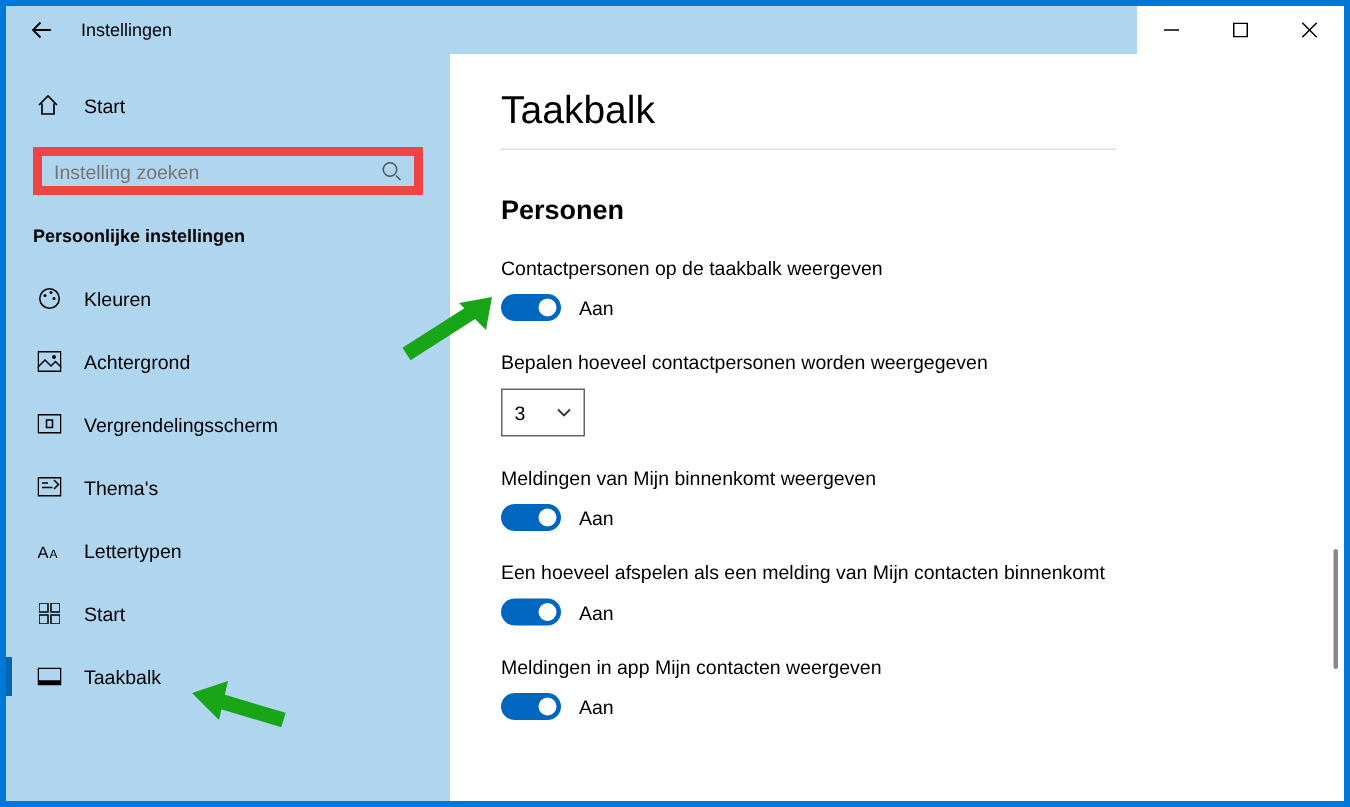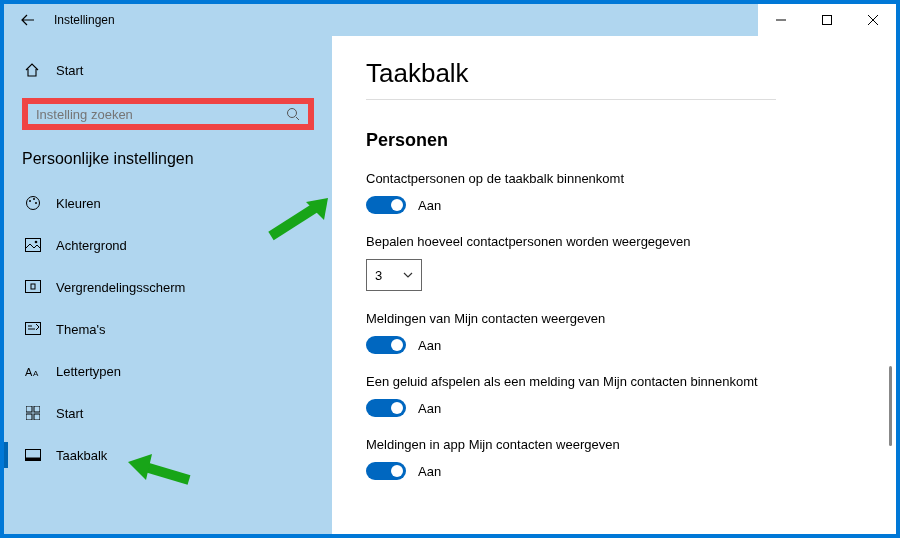--- a/index.html
+++ b/index.html
@@ -4,27 +4,27 @@
 <style>
 * { box-sizing: border-box; margin: 0; padding: 0; font-family: "Segoe UI", Arial, sans-serif; }
 body { width: 900px; height: 538px; background: #0078d7; overflow: hidden; }
 .window { position: absolute; top: 4px; left: 4px; right: 4px; bottom: 4px; background: #c4b5fd; display: flex; flex-direction: column; }
 .titlebar { height: 32px; display: flex; align-items: center; padding-left: 12px; background: #b0d6ef; }
 .titlebar .back { width: 24px; height: 24px; display: flex; align-items: center; justify-content: center; cursor: pointer; }
 .titlebar .title { margin-left: 14px; font-size: 12px; color: #000; }
 .titlebar .spacer { flex: 1; }
 .winctrl { width: 46px; height: 32px; display: flex; align-items: center; justify-content: center; background: #fff; cursor: pointer; }
 .content { flex: 1; display: flex; position: relative; }
-.sidebar { width: 328px; background: #b0d6ef; padding-top: 20px; display: flex; flex-direction: column; }
+.sidebar { width: 296px; background: #b0d6ef; padding-top: 20px; display: flex; flex-direction: column; }
 .home { display: flex; align-items: center; padding: 6px 20px; cursor: pointer; }
 .home .icon { width: 18px; display: flex; align-items: center; }
 .home .label { margin-left: 14px; font-size: 13px; }
 .searchbox { margin: 14px 18px 0 18px; height: 32px; border: 6px solid #ef4444; display: flex; align-items: center; padding: 0 8px; background: #b0d6ef; }
 .searchbox input { flex: 1; border: none; background: transparent; font-size: 13px; color: #555; outline: none; }
-.section-label { padding: 20px 18px 14px 18px; font-size: 16px; font-weight: 400; }
+.section-label { padding: 20px 18px 14px 18px; font-size: 12px; font-weight: 700; }
 .navlist { display: flex; flex-direction: column; }
 .navitem { display: flex; align-items: center; height: 42px; padding: 0 0 0 20px; cursor: pointer; position: relative; }
 .navitem .icon { width: 18px; display: flex; align-items: center; justify-content: center; }
 .navitem .label { margin-left: 14px; font-size: 13px; }
 .navitem.selected::before { content: ""; position: absolute; left: 0; top: 8px; bottom: 8px; width: 4px; background: #0066b4; }
 .main { flex: 1; background: #fff; padding: 22px 34px; overflow-y: auto; position: relative; }
 .page-title { font-size: 26px; font-weight: 400; margin-bottom: 10px; }
 .hr { height: 1px; background: #ddd; margin-bottom: 30px; width: 410px; }
 .subhead { font-size: 18px; font-weight: 700; margin-bottom: 20px; }
 .setting { margin-bottom: 20px; }
@@ -163,47 +163,47 @@
         </div>
       </div>
     </div>
 
     <div class="main">
       <div class="page-title">Taakbalk</div>
       <div class="hr"></div>
       <div class="subhead">Personen</div>
 
       <div class="setting">
-        <div class="setting-label">Contactpersonen op de taakbalk binnenkomt</div>
+        <div class="setting-label">Contactpersonen op de taakbalk weergeven</div>
         <div class="toggle-row">
           <div class="toggle"></div>
           <span class="toggle-state">Aan</span>
         </div>
       </div>
 
       <div class="setting">
         <div class="setting-label">Bepalen hoeveel contactpersonen worden weergegeven</div>
         <div class="selectbox">
           <span>3</span>
           <svg width="10" height="6" viewBox="0 0 10 6">
               <path d="M1 1 L5 5 L9 1" stroke="#333" fill="none" stroke-width="1.2"></path>
             </svg>
         </div>
       </div>
 
       <div class="setting">
-        <div class="setting-label">Meldingen van Mijn contacten weergeven</div>
-        <div class="toggle-row">
-          <div class="toggle"></div>
-          <span class="toggle-state">Aan</span>
-        </div>
-      </div>
-
-      <div class="setting">
-        <div class="setting-label">Een geluid afspelen als een melding van Mijn contacten binnenkomt</div>
+        <div class="setting-label">Meldingen van Mijn binnenkomt weergeven</div>
+        <div class="toggle-row">
+          <div class="toggle"></div>
+          <span class="toggle-state">Aan</span>
+        </div>
+      </div>
+
+      <div class="setting">
+        <div class="setting-label">Een hoeveel afspelen als een melding van Mijn contacten binnenkomt</div>
         <div class="toggle-row">
           <div class="toggle"></div>
           <span class="toggle-state">Aan</span>
         </div>
       </div>
 
       <div class="setting">
         <div class="setting-label">Meldingen in app Mijn contacten weergeven</div>
         <div class="toggle-row">
           <div class="toggle"></div>

